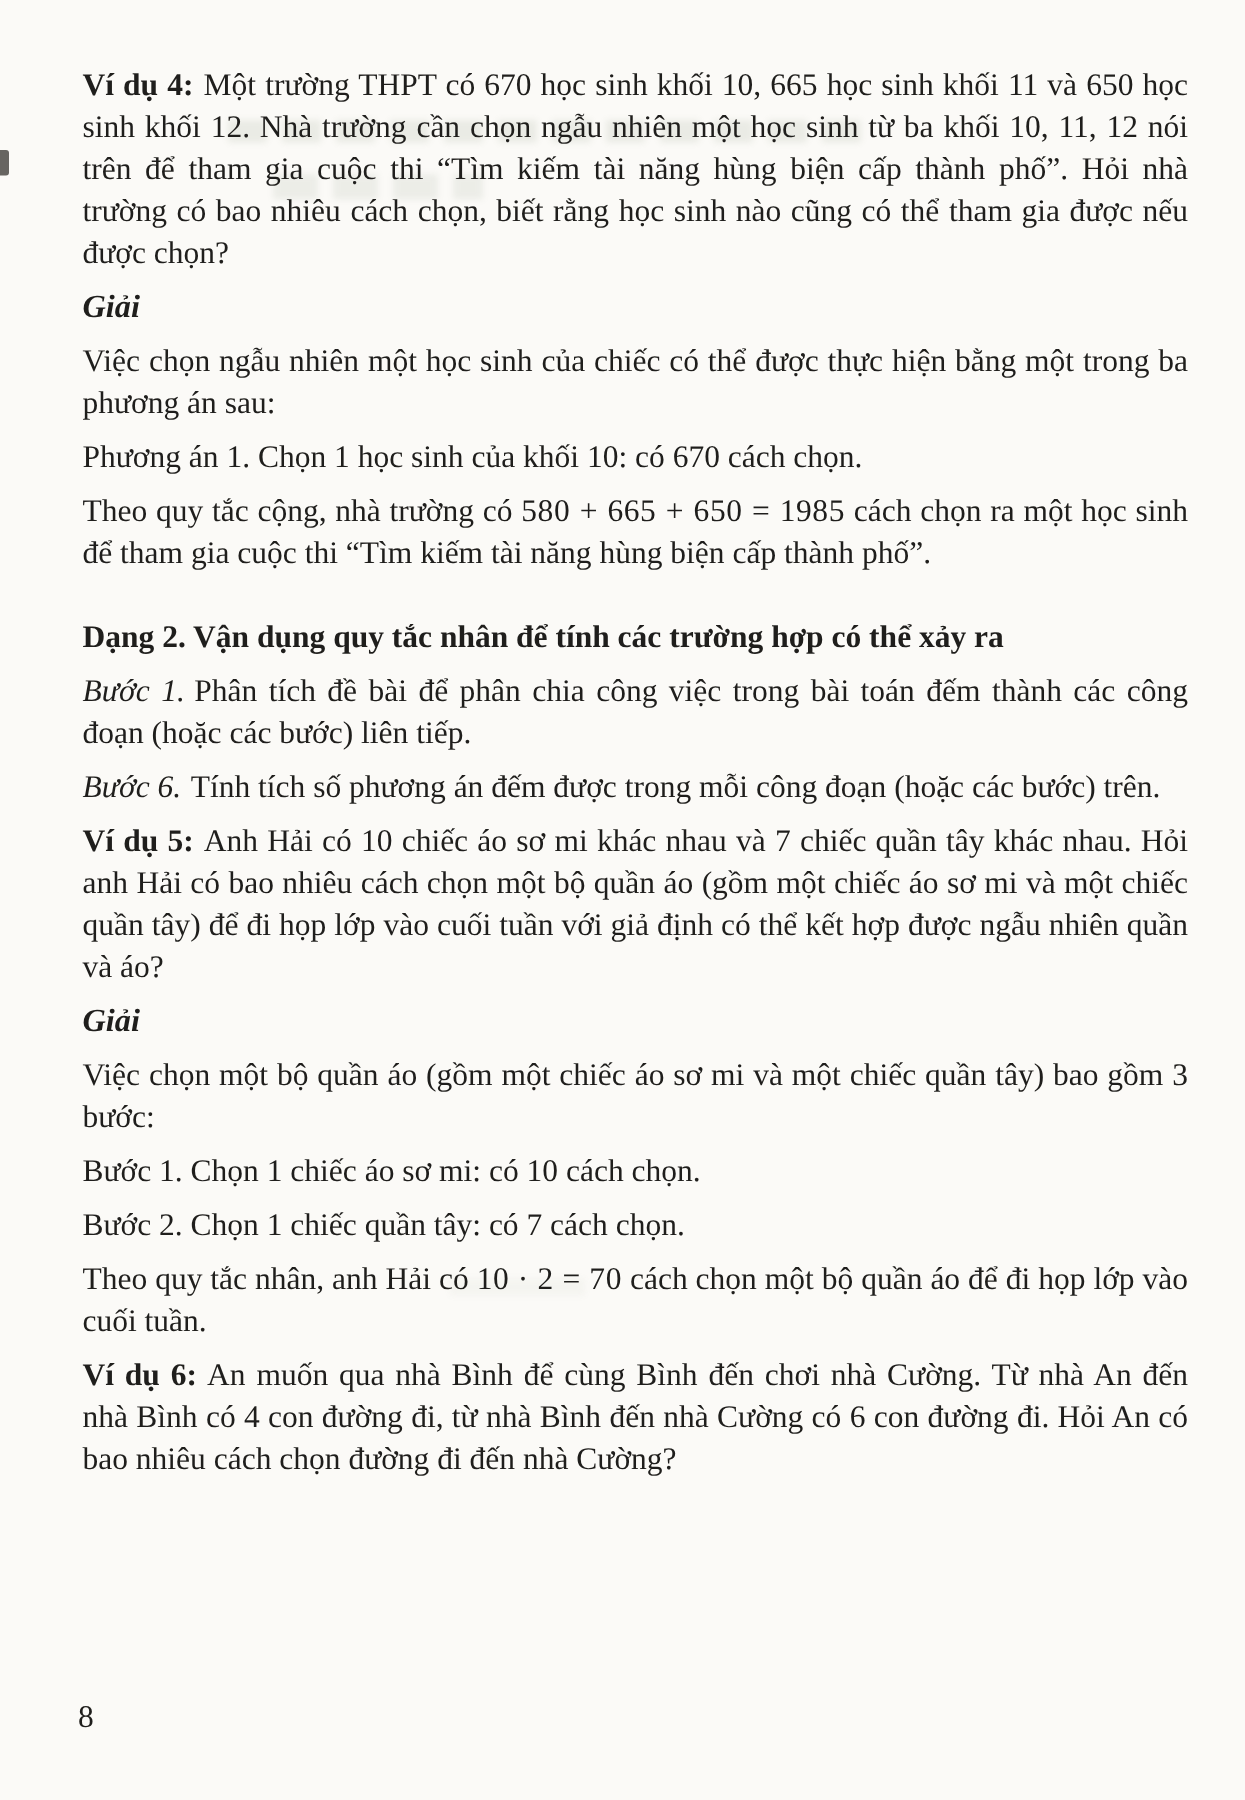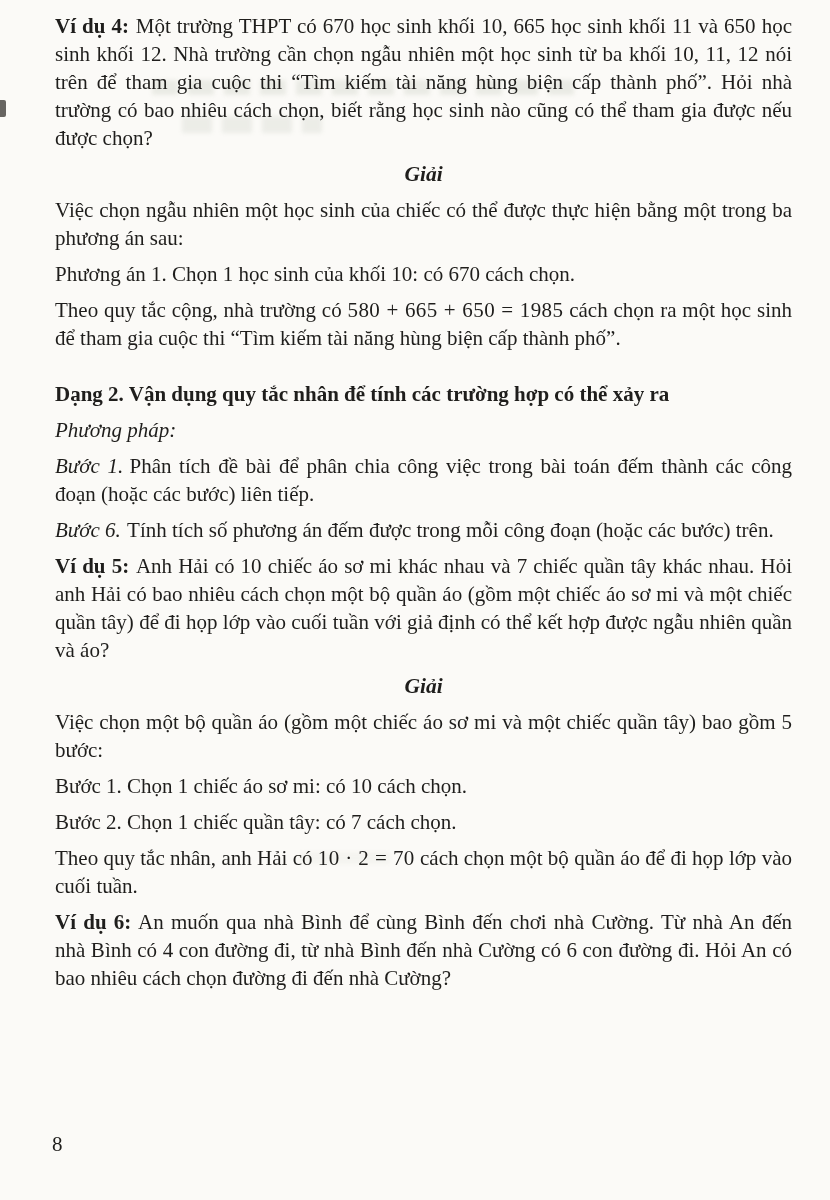--- a/index.html
+++ b/index.html
@@ -11,31 +11,30 @@
     height: 1200px;
     position: relative;
     overflow: hidden;
     background: #fbfaf7;
     font-family: "Liberation Serif", "DejaVu Serif", serif;
     color: #1f1e1c;
   }
   .content {
     position: absolute;
     left: 55px;
-    top: 12px;
+    top: 42px;
     width: 737px;
     font-size: 21px;
     line-height: 28px;
     text-align: justify;
   }
   .para {
     margin: 0 0 8px 0;
   }
   .solution-heading {
-    text-align: center;
     font-weight: 700;
     font-style: italic;
     font-size: 21.5px;
   }
   .dang-heading {
     font-weight: 700;
     margin-top: 28px;
   }
   .method-label {
     font-style: italic;
@@ -119,32 +118,31 @@
     <p class="para solution-heading">Giải</p>
 
     <p class="para">Việc chọn ngẫu nhiên một học sinh của chiếc có thể được thực hiện bằng một trong ba phương án sau:</p>
 
     <p class="para">Phương án 1. Chọn 1 học sinh của khối 10: có 670 cách chọn.</p>
 
     <p class="para"><span>Theo quy tắc cộng, nhà trường có </span><span class="math">580 + 665 + 650 = 1985</span><span> cách chọn ra một học sinh để tham gia cuộc thi “Tìm kiếm tài năng hùng biện cấp thành phố”.</span></p>
 
     <p class="para dang-heading">Dạng 2. Vận dụng quy tắc nhân để tính các trường hợp có thể xảy ra</p>
 
-    <p class="para method-label">Phương pháp:</p>
 
     <p class="para"><i class="step-label">Bước 1.</i><span>Phân tích đề bài để phân chia công việc trong bài toán đếm thành các công đoạn (hoặc các bước) liên tiếp.</span></p>
 
 
     <p class="para"><i class="step-label">Bước 6.</i><span>Tính tích số phương án đếm được trong mỗi công đoạn (hoặc các bước) trên.</span></p>
 
     <p class="para"><b class="ex-label">Ví dụ 5:</b><span>Anh Hải có 10 chiếc áo sơ mi khác nhau và 7 chiếc quần tây khác nhau. Hỏi anh Hải có bao nhiêu cách chọn một bộ quần áo (gồm một chiếc áo sơ mi và một chiếc quần tây) để đi họp lớp vào cuối tuần với giả định có thể kết hợp được ngẫu nhiên quần và áo?</span></p>
 
     <p class="para solution-heading">Giải</p>
 
-    <p class="para">Việc chọn một bộ quần áo (gồm một chiếc áo sơ mi và một chiếc quần tây) bao gồm 5 bước:</p>
+    <p class="para">Việc chọn một bộ quần áo (gồm một chiếc áo sơ mi và một chiếc quần tây) bao gồm 3 bước:</p>
 
     <p class="para">Bước 1. Chọn 1 chiếc áo sơ mi: có 10 cách chọn.</p>
     <p class="para">Bước 2. Chọn 1 chiếc quần tây: có 7 cách chọn.</p>
 
     <p class="para"><span>Theo quy tắc nhân, anh Hải có </span><span class="math">10 · 2 = 70</span><span> cách chọn một bộ quần áo để đi họp lớp vào cuối tuần.</span></p>
 
     <p class="para"><b class="ex-label">Ví dụ 6:</b><span>An muốn qua nhà Bình để cùng Bình đến chơi nhà Cường. Từ nhà An đến nhà Bình có 4 con đường đi, từ nhà Bình đến nhà Cường có 6 con đường đi. Hỏi An có bao nhiêu cách chọn đường đi đến nhà Cường?</span></p>
 
   </main>
 

